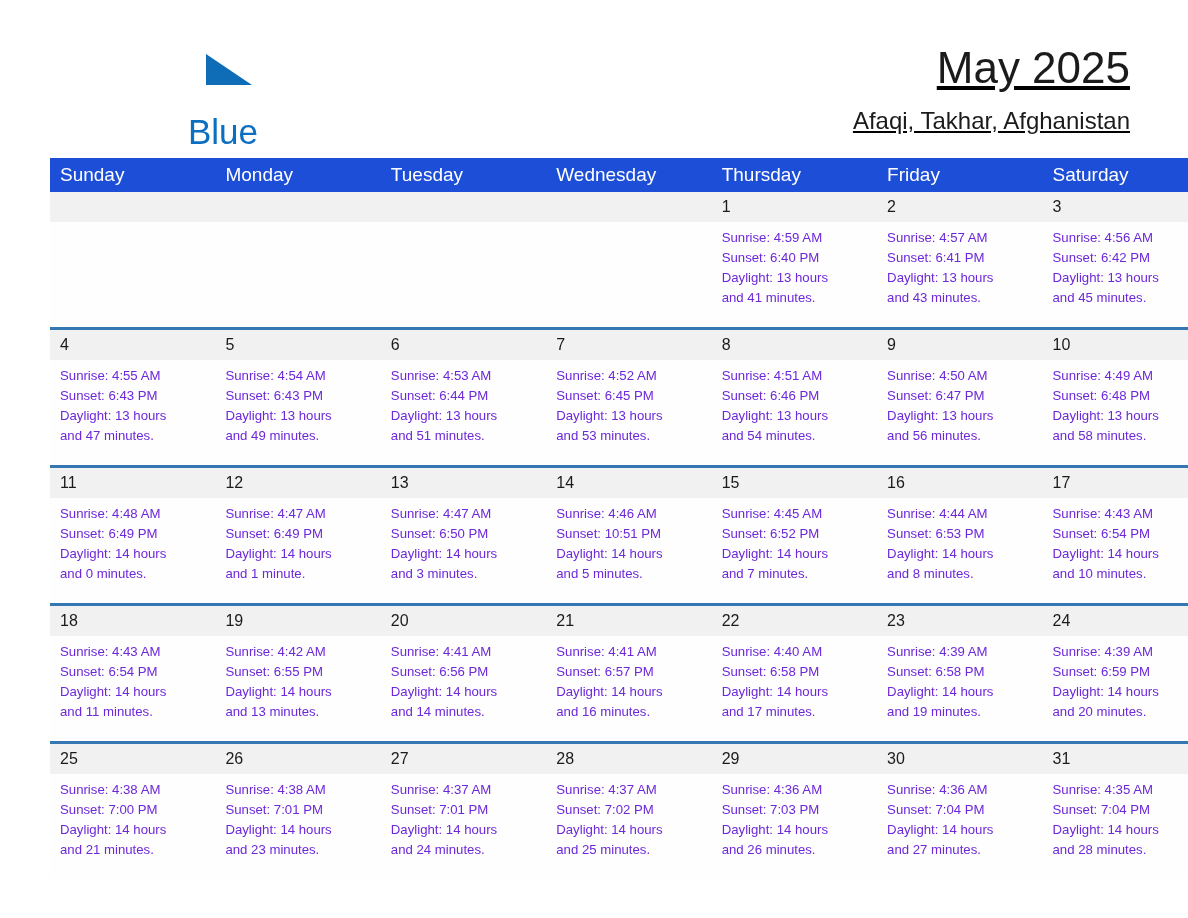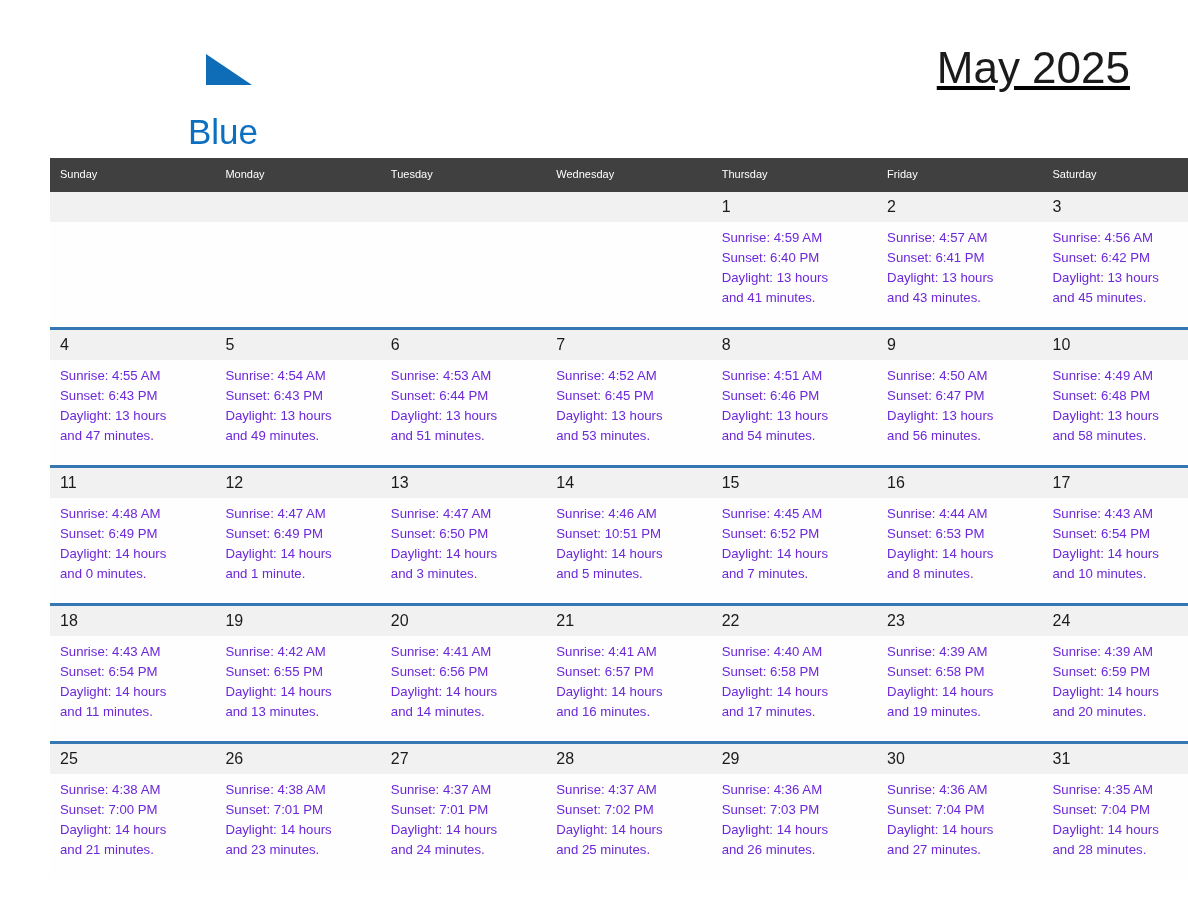--- a/index.html
+++ b/index.html
@@ -87,23 +87,23 @@
     left: 50px;
     top: 158px;
     width: 1088px;
   }
   table.cal {
     border-collapse: collapse;
     table-layout: fixed;
     width: 1088px;
   }
   table.cal th {
-    background: #404040;
+    background: #1d4ed8;
     color: #ffffff;
-    font-size: 11px;
+    font-size: 19px;
     font-weight: normal;
     text-align: left;
     padding: 7px 0 8px 10px;
     line-height: 19px;
     width: 155.43px;
   }
   table.cal td {
     vertical-align: top;
     padding: 0;
     height: 135px;
@@ -143,20 +143,21 @@
 
     <div class="logo">
       <svg class="logo-tri" viewBox="0 0 46 31" xmlns="http://www.w3.org/2000/svg">
         <polygon points="0,0 46,31 0,31" fill="#0f6db8"></polygon>
       </svg>
       <div class="logo-line2">Blue</div>
     </div>
 
     <div class="title-block">
       <div class="cal-title">May 2025</div>
+      <div class="cal-subtitle">Afaqi, Takhar, Afghanistan</div>
     </div>
 
   </div>
 
   <div class="calendar">
     <table class="cal">
       <thead>
         <tr id="weekday-row">
             <th>Sunday</th>
             <th>Monday</th>

